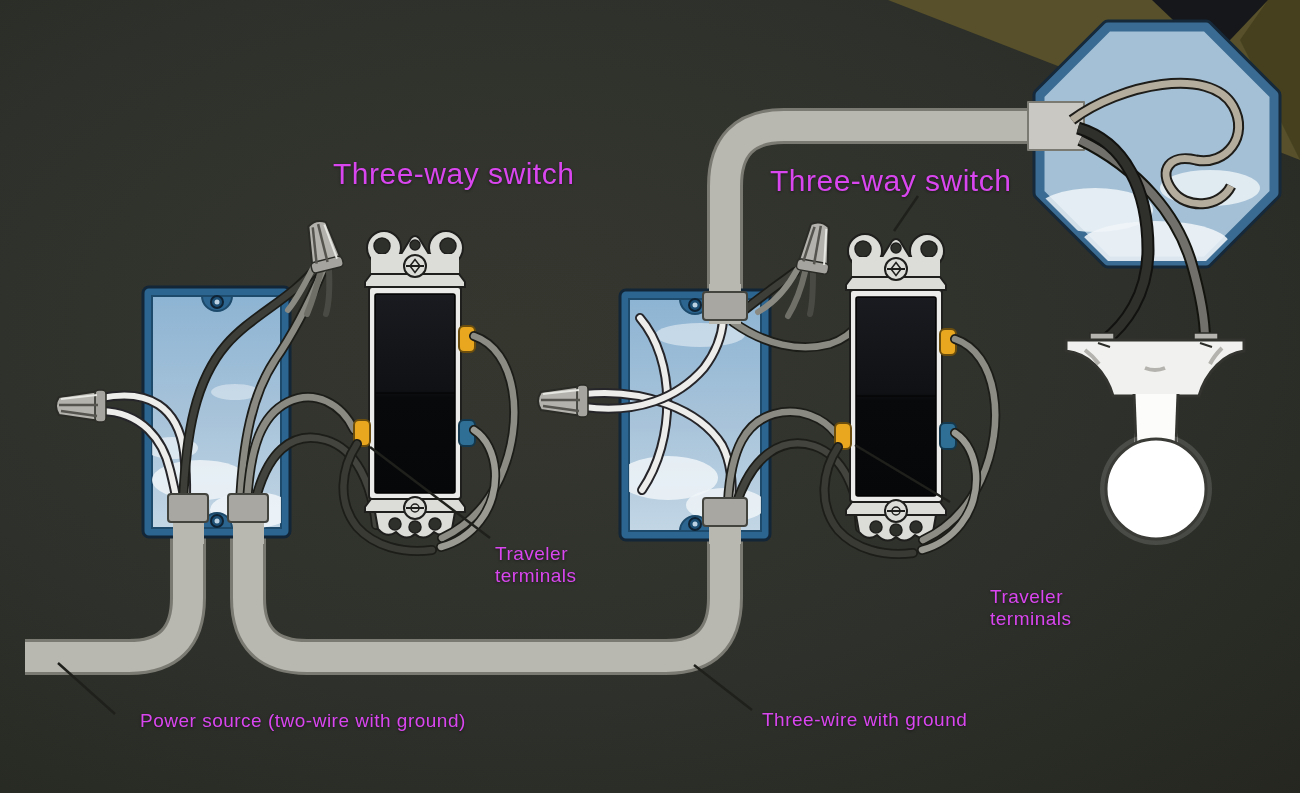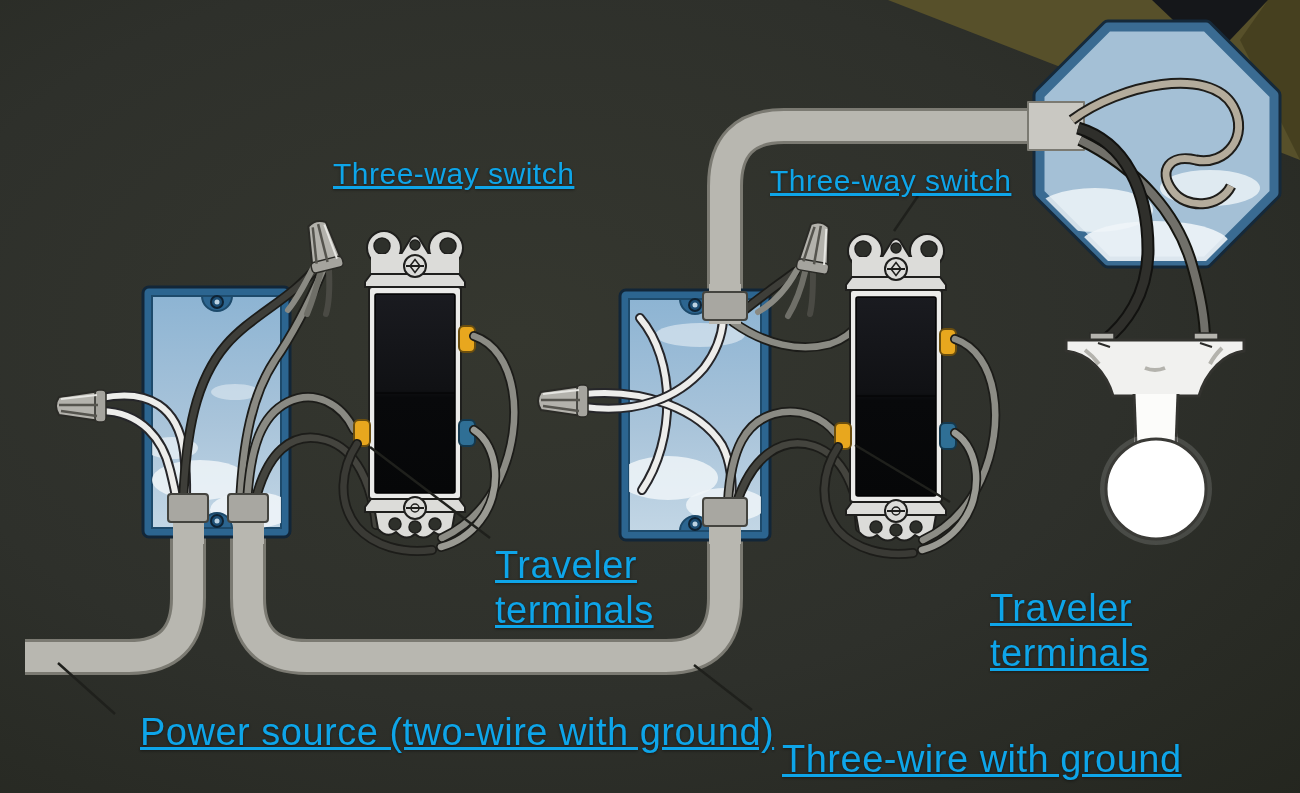--- a/index.html
+++ b/index.html
@@ -2,25 +2,25 @@
 <html><head>
 <meta charset="utf-8">
 <style>
   html,body{margin:0;padding:0;background:#1c1d1a;}
   .stage{
     position:relative;width:1300px;height:793px;overflow:hidden;
     background:#2e302b;font-family:"Liberation Sans",sans-serif;
   }
   .stage svg{position:absolute;left:0;top:0;}
   .lbl{
-    position:absolute;color:#0ea5e9;white-space:nowrap;line-height:1.18;
-    text-shadow:0 1px 3px rgba(0,0,0,.45);letter-spacing:.5px;text-decoration:underline;
+    position:absolute;color:#d946ef;white-space:nowrap;line-height:1.18;
+    text-shadow:0 1px 3px rgba(0,0,0,.45);letter-spacing:.5px;
   }
   .lbl-big{font-size:30px;}
-  .lbl-med{font-size:38px;}
+  .lbl-med{font-size:19px;}
 </style>
 </head>
 <body>
 
 <div class="stage">
 
 <svg width="1300" height="793" viewBox="0 0 1300 793">
   <defs>
     <radialGradient id="vig" cx="40%" cy="42%" r="85%">
       <stop offset="0%" stop-color="#35372f"></stop>
@@ -273,14 +273,14 @@
     <span style="display:block">terminals</span>
   </div>
 
   <div class="lbl lbl-med" style="left:990px;top:586px;">
     <span style="display:block">Traveler</span>
     <span style="display:block">terminals</span>
   </div>
 
   <div class="lbl lbl-med" style="left:140px;top:710px;">Power source (two-wire with ground)</div>
 
-  <div class="lbl lbl-med" style="left:782px;top:709px;margin-top:28px;">Three-wire with ground</div>
+  <div class="lbl lbl-med" style="left:762px;top:709px;">Three-wire with ground</div>
 </div>
 
 </body></html>

